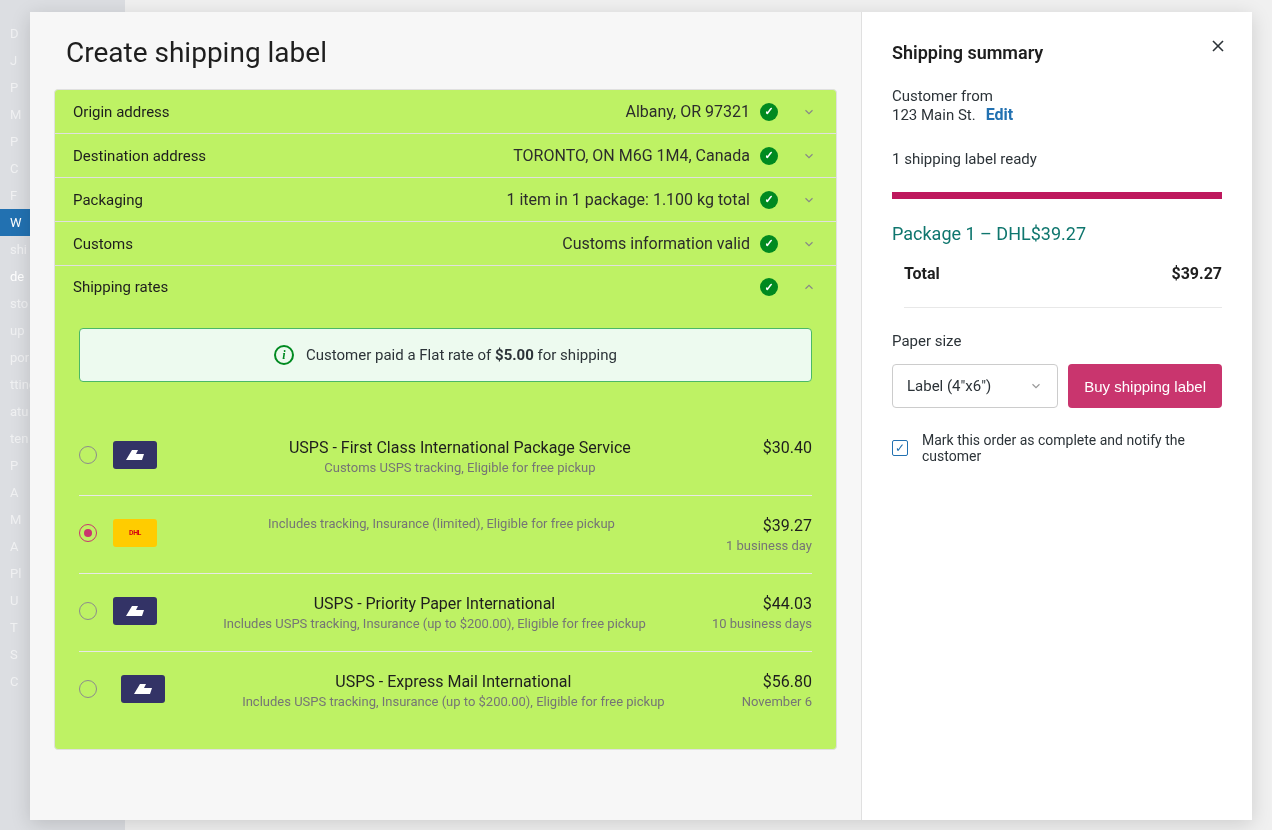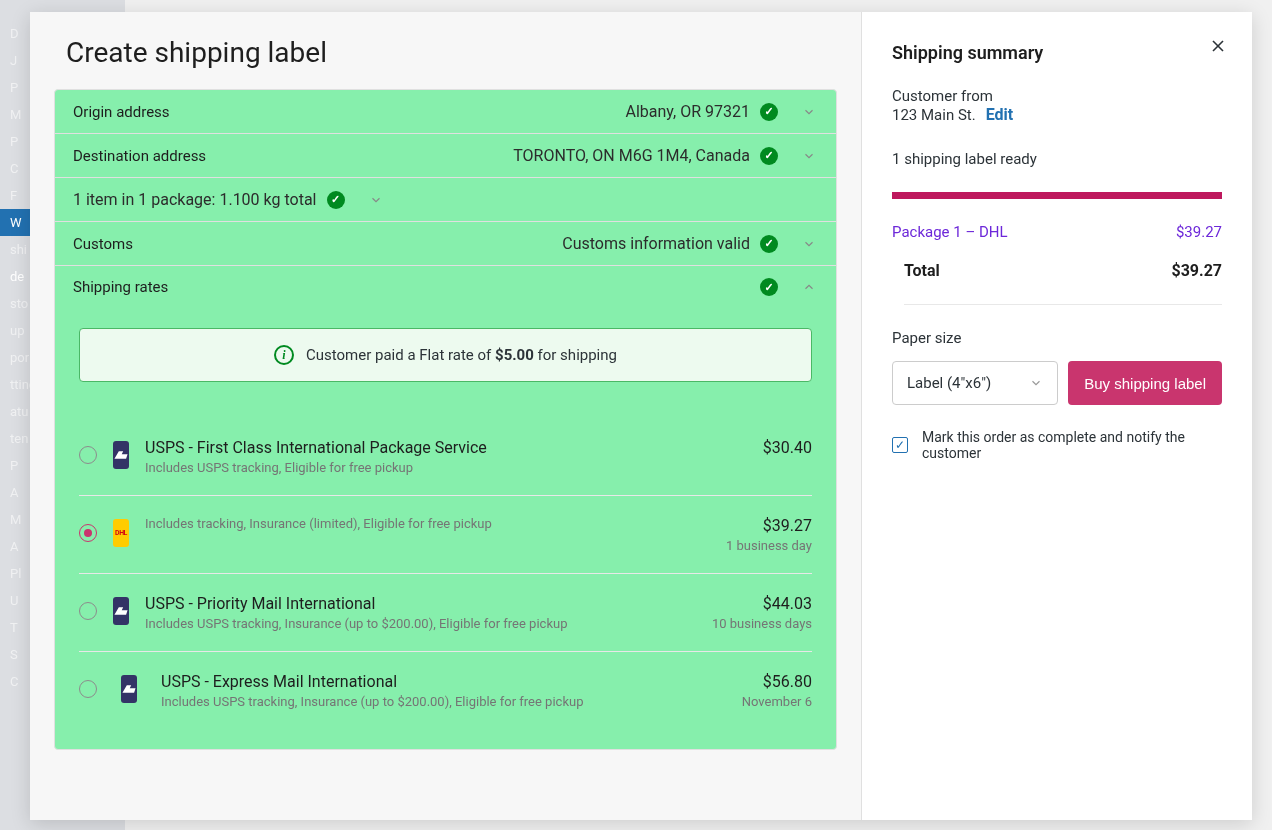--- a/index.html
+++ b/index.html
@@ -10,54 +10,54 @@
 
 .modal { position: absolute; left: 30px; top: 12px; right: 20px; bottom: 10px; background: #fff; display: flex; border-radius: 4px; box-shadow: 0 4px 20px rgba(0,0,0,0.15); }
 
 .left-panel { flex: 1; background: #f7f7f7; padding: 0; border-right: 1px solid #e0e0e0; overflow-y: auto; }
 .right-panel { width: 390px; background: #fff; padding: 30px 30px; position: relative; }
 
 .close-btn { position: absolute; top: 22px; right: 22px; width: 24px; height: 24px; cursor: pointer; display: flex; align-items: center; justify-content: center; color: #2c3338; }
 
 .page-title { font-size: 28px; font-weight: 400; color: #1e1e1e; padding: 24px 36px 20px; }
 
-.accordion { background: #86efac; border: 1px solid #e0e0e0; border-radius: 4px; margin: 0 24px 24px; }
+.accordion { background: #bef264; border: 1px solid #e0e0e0; border-radius: 4px; margin: 0 24px 24px; }
 .section { border-bottom: 1px solid #e0e0e0; }
 .section:last-child { border-bottom: none; }
 .section-header { display: flex; align-items: center; padding: 12px 18px; cursor: pointer; gap: 10px; }
 .section-title { flex: 1; font-size: 15px; color: #1e1e1e; }
 .section-value { font-size: 16px; color: #2c2c2c; }
 .check-icon { width: 18px; height: 18px; background: #008a20; border-radius: 50%; display: inline-flex; align-items: center; justify-content: center; color: #fff; font-size: 11px; font-weight: bold; }
 .chevron { width: 18px; height: 18px; display: flex; align-items: center; justify-content: center; color: #888; margin-left: 12px; }
 
 .rates-body { padding: 20px 24px; }
 .info-banner { border: 1.5px solid #4ab866; background: #edfaef; border-radius: 4px; padding: 16px; display: flex; align-items: center; justify-content: center; gap: 12px; color: #2c3338; font-size: 15px; margin-bottom: 36px; }
 .info-icon { width: 20px; height: 20px; border: 2px solid #008a20; border-radius: 50%; display: flex; align-items: center; justify-content: center; color: #008a20; font-size: 12px; font-weight: bold; font-style: italic; font-family: serif; }
 
 .rate-option { display: flex; align-items: flex-start; padding: 20px 0; border-bottom: 1px solid #e8e8e8; gap: 16px; }
 .rate-option:last-child { border-bottom: none; gap: 24px; }
 .radio { width: 18px; height: 18px; border: 1.5px solid #8c8c8c; border-radius: 50%; margin-top: 8px; cursor: pointer; display: flex; align-items: center; justify-content: center; flex-shrink: 0; }
 .radio.selected { border-color: #c9356e; }
 .radio.selected::after { content: ""; width: 8px; height: 8px; background: #c9356e; border-radius: 50%; }
-.carrier-logo { width: 16px; height: 28px; border-radius: 3px; display: flex; align-items: center; justify-content: center; font-size: 9px; font-weight: bold; color: #fff; margin-top: 3px; flex-shrink: 0; }
+.carrier-logo { width: 44px; height: 28px; border-radius: 3px; display: flex; align-items: center; justify-content: center; font-size: 9px; font-weight: bold; color: #fff; margin-top: 3px; flex-shrink: 0; }
 .usps-logo { background: #333366; }
 .dhl-logo { background: #ffcc00; color: #d40511; font-size: 7px; letter-spacing: -0.5px; }
-.rate-info { flex: 1; }
+.rate-info { flex: 1; text-align: center; }
 .rate-name { font-size: 16px; color: #1e1e1e; margin-bottom: 3px; }
 .rate-desc { font-size: 13px; color: #757575; }
 .rate-price { text-align: right; }
 .rate-amount { font-size: 16px; color: #1e1e1e; margin-bottom: 3px; }
 .rate-eta { font-size: 13px; color: #757575; }
 
 .summary-title { font-size: 18px; font-weight: 600; color: #1e1e1e; margin-bottom: 24px; }
 .ship-from-label { font-size: 15px; color: #2c3338; }
 .ship-from-addr { font-size: 15px; color: #2c3338; }
 .edit-link { color: #2271b1; cursor: pointer; margin-left: 6px; font-weight: bold; }
 .ready-text { font-size: 15px; color: #2c3338; margin-top: 26px; padding-bottom: 24px; border-bottom: 7px solid #be185d; }
-.summary-row { display: flex; justify-content: space-between; font-size: 15px; color: #6d28d9; padding: 24px 0 8px; }
+.summary-row { display: flex; justify-content: flex-start; font-size: 18px; color: #0f766e; padding: 24px 0 8px; }
 .summary-total { display: flex; justify-content: space-between; font-size: 16px; font-weight: 700; color: #1e1e1e; padding: 12px 0 24px; border-bottom: 1px solid #e8e8e8; margin-left: 12px; }
 .paper-label { font-size: 15px; color: #2c3338; margin: 24px 0 14px; }
 .paper-row { display: flex; gap: 10px; margin-bottom: 24px; }
 .paper-select { flex: 1; border: 1px solid #ccc; border-radius: 4px; padding: 12px 14px; font-size: 15px; color: #2c3338; display: flex; align-items: center; justify-content: space-between; cursor: pointer; }
 .buy-btn { background: #c9356e; color: #fff; border: none; border-radius: 4px; padding: 4px 16px; font-size: 15px; cursor: pointer; white-space: nowrap; }
 .mark-complete { display: flex; align-items: center; gap: 14px; font-size: 14px; color: #2c3338; }
 .checkbox { width: 16px; height: 16px; border: 1.5px solid #2271b1; border-radius: 2px; display: flex; align-items: center; justify-content: center; color: #2271b1; font-size: 12px; cursor: pointer; flex-shrink: 0; }
 </style>
 </head>
 <body>
@@ -118,20 +118,21 @@
           <span class="chevron">
               <svg width="14" height="14" viewBox="0 0 24 24" fill="none" stroke="currentColor" stroke-width="2">
                 <polyline points="6 9 12 15 18 9"></polyline>
               </svg>
             </span>
         </div>
       </div>
 
       <div class="section">
         <div class="section-header">
+          <span class="section-title">Packaging</span>
           <span class="section-value">1 item in 1 package: 1.100 kg total</span>
           <span class="check-icon">✓</span>
           <span class="chevron">
               <svg width="14" height="14" viewBox="0 0 24 24" fill="none" stroke="currentColor" stroke-width="2">
                 <polyline points="6 9 12 15 18 9"></polyline>
               </svg>
             </span>
         </div>
       </div>
 
@@ -169,21 +170,21 @@
           <div id="rates-list">
               <div class="rate-option">
                 <div class="radio"></div>
                 <div class="carrier-logo usps-logo">
                   <svg width="22" height="14" viewBox="0 0 22 14">
                     <path d="M2 12 L8 2 L14 2 L12 6 L20 6 L18 12 Z" fill="#fff"></path>
                   </svg>
                 </div>
                 <div class="rate-info">
                   <div class="rate-name">USPS - First Class International Package Service</div>
-                  <div class="rate-desc">Includes USPS tracking, Eligible for free pickup</div>
+                  <div class="rate-desc">Customs USPS tracking, Eligible for free pickup</div>
                 </div>
                 <div class="rate-price">
                   <div class="rate-amount">$30.40</div>
                 </div>
               </div>
               <div class="rate-option">
                 <div class="radio selected"></div>
                 <div class="carrier-logo dhl-logo">DHL</div>
                 <div class="rate-info">
                   <div class="rate-desc">Includes tracking, Insurance (limited), Eligible for free pickup</div>
@@ -194,21 +195,21 @@
                 </div>
               </div>
               <div class="rate-option">
                 <div class="radio"></div>
                 <div class="carrier-logo usps-logo">
                   <svg width="22" height="14" viewBox="0 0 22 14">
                     <path d="M2 12 L8 2 L14 2 L12 6 L20 6 L18 12 Z" fill="#fff"></path>
                   </svg>
                 </div>
                 <div class="rate-info">
-                  <div class="rate-name">USPS - Priority Mail International</div>
+                  <div class="rate-name">USPS - Priority Paper International</div>
                   <div class="rate-desc">Includes USPS tracking, Insurance (up to $200.00), Eligible for free pickup</div>
                 </div>
                 <div class="rate-price">
                   <div class="rate-amount">$44.03</div>
                   <div class="rate-eta">10 business days</div>
                 </div>
               </div>
               <div class="rate-option">
                 <div class="radio"></div>
                 <div class="carrier-logo usps-logo">

